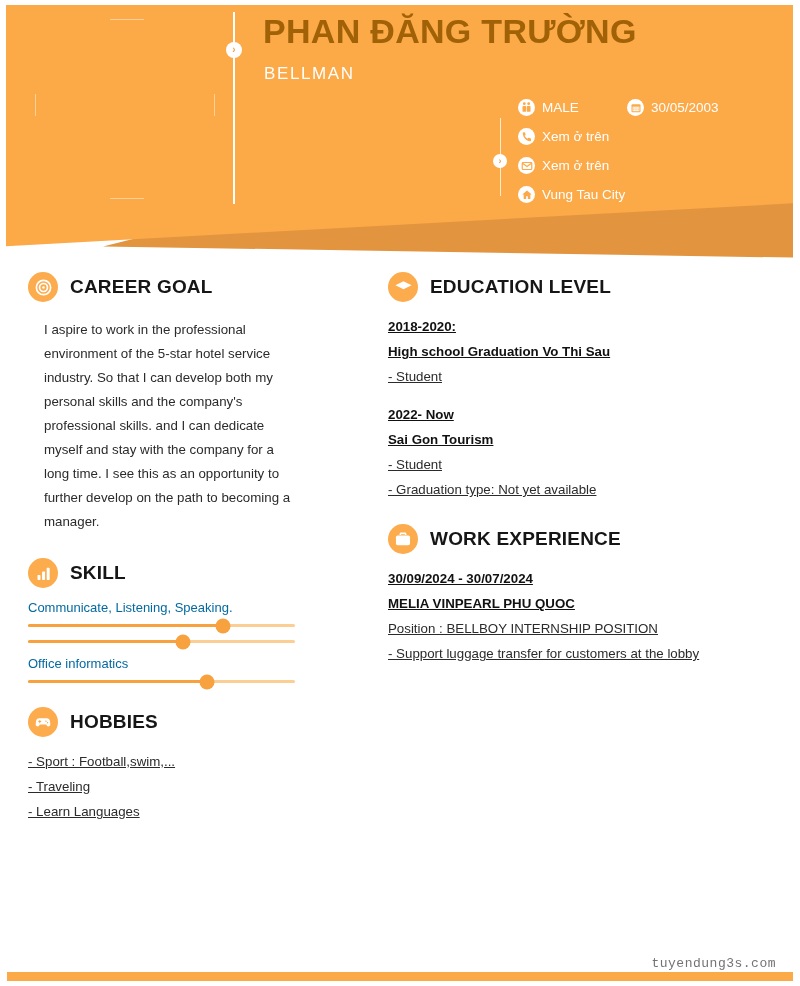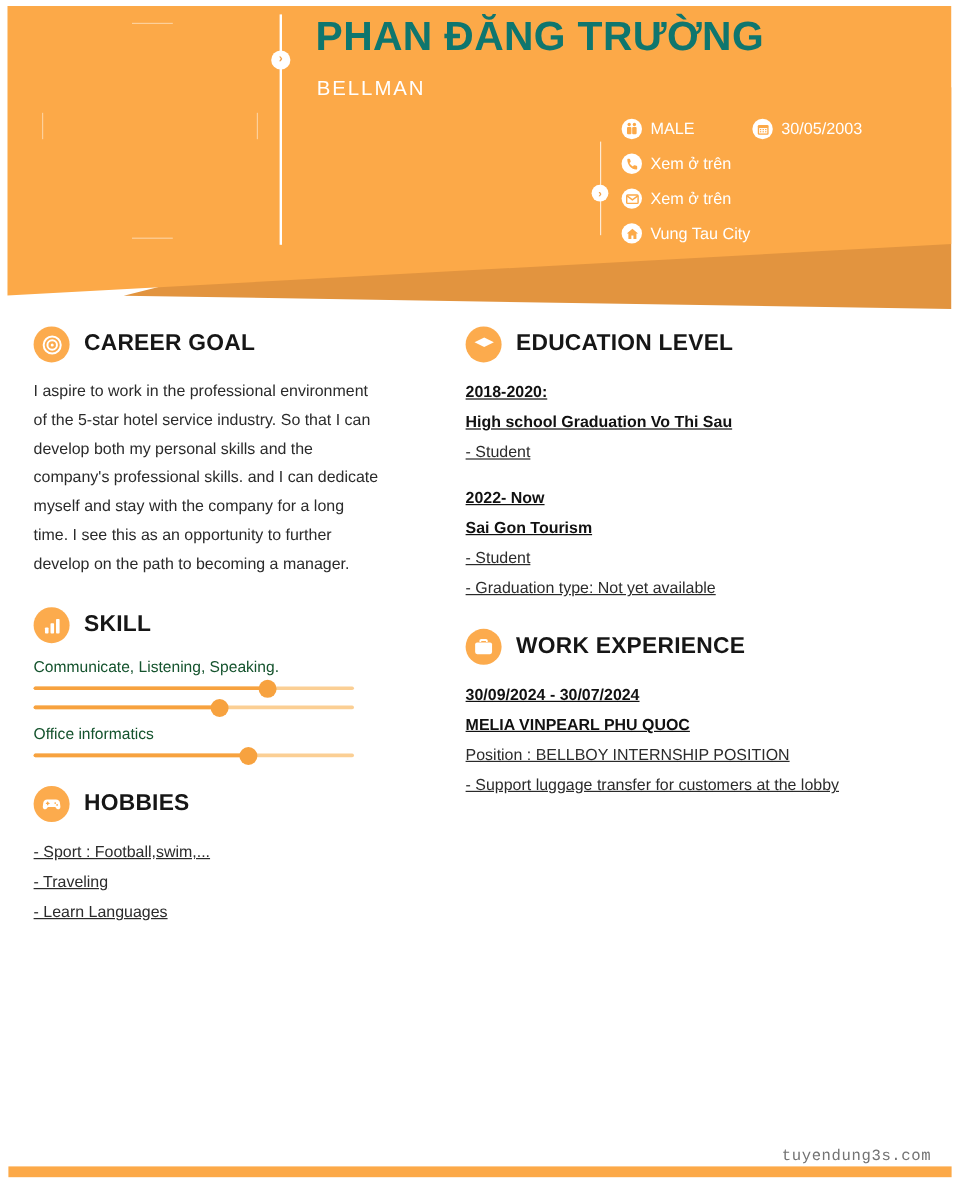--- a/index.html
+++ b/index.html
@@ -44,21 +44,21 @@
   .chev{
     position:absolute;width:16px;height:16px;border-radius:50%;
     background:#ffffff;color:#f0a14a;
     font-size:10px;line-height:16px;text-align:center;font-weight:bold;
   }
   .chev-1{left:226px;top:42px;}
   .chev-2{left:493px;top:154px;width:14px;height:14px;line-height:14px;font-size:9px;}
 
   .name{
     position:absolute;left:263px;top:12px;
-    font-size:34px;font-weight:bold;color:#0f766e;letter-spacing:.3px;
+    font-size:34px;font-weight:bold;color:#a16207;letter-spacing:.3px;
     white-space:nowrap;
   }
   .job{
     position:absolute;left:264px;top:64px;
     font-size:17px;color:#ffffff;letter-spacing:1.6px;
   }
 
   
   .contacts{position:absolute;left:518px;top:93px;}
   .crow{display:flex;align-items:center;height:29px;color:#ffffff;font-size:13.5px;}
@@ -79,26 +79,26 @@
   .sec-ic{
     width:30px;height:30px;border-radius:50%;background:#fcab4d;
     display:inline-flex;align-items:center;justify-content:center;
     margin-right:12px;flex:none;
   }
   .sec-title{
     font-size:19px;font-weight:bold;color:#161616;letter-spacing:.2px;
   }
 
   .para{
-    font-size:13.3px;color:#2b2b2b;line-height:24px;margin:0;
+    font-size:13.3px;color:#2b2b2b;line-height:24px;margin:16px;
   }
 
   
   .skill{margin-bottom:13px;}
-  .skill-label{font-size:13px;color:#14532d;margin-bottom:9px;}
+  .skill-label{font-size:13px;color:#0369a1;margin-bottom:9px;}
   .track{
     position:relative;height:3px;background:#fbcf94;border-radius:2px;width:267px;
   }
   .fill{position:absolute;left:0;top:0;height:3px;background:#f7a23f;border-radius:2px;}
   .knob{
     position:absolute;top:50%;width:15px;height:15px;border-radius:50%;
     background:#f7a23f;transform:translate(-50%,-50%);
   }
 
   

